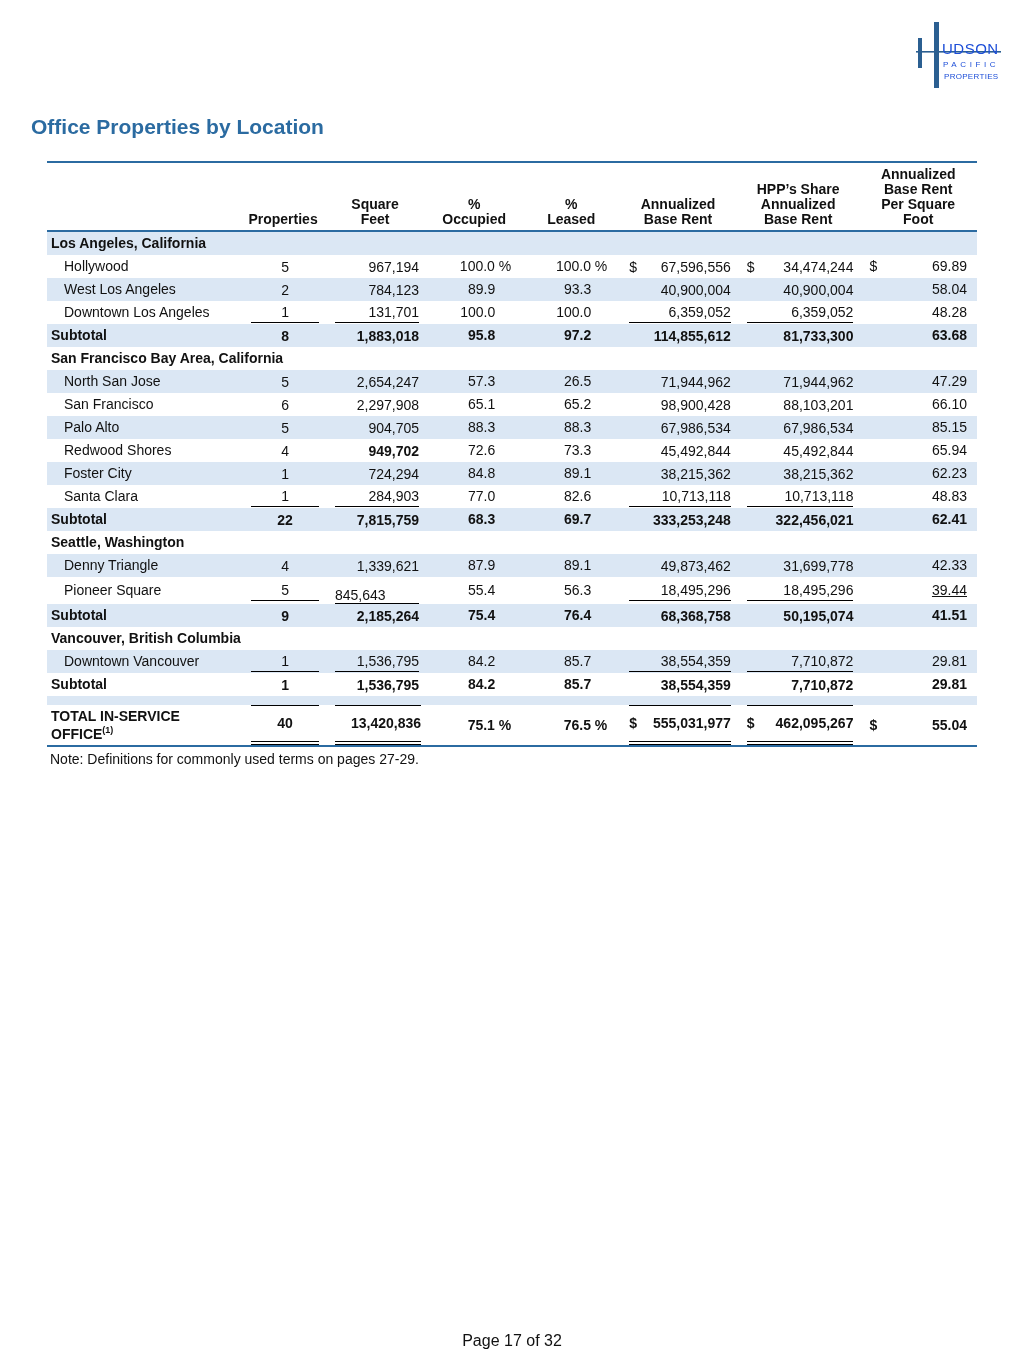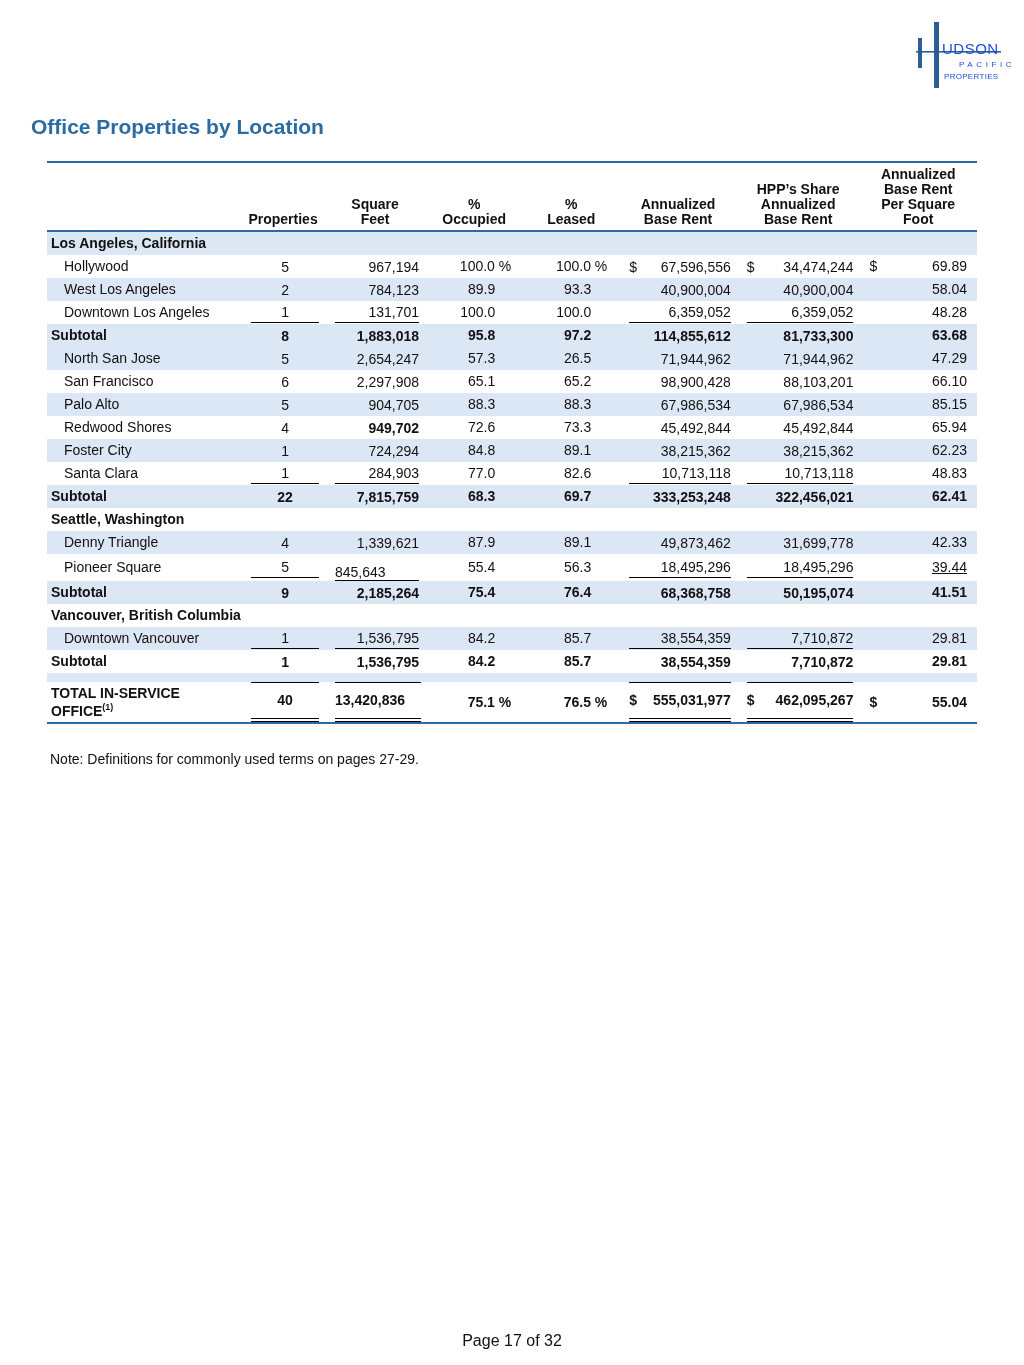--- a/index.html
+++ b/index.html
@@ -33,21 +33,21 @@
 </head>
 <body>
 
 <div class="logo">
   <svg width="90" height="70" viewBox="0 0 90 70">
     <rect x="4" y="18" width="4" height="30" fill="#2b5f91"></rect>
     <rect x="20" y="2" width="5" height="66" fill="#2b5f91"></rect>
     <rect x="2" y="31" width="85" height="1.6" fill="#2b5f91"></rect>
   </svg>
   <div class="h-text" style="left:28px;top:20px;font-size:15px;letter-spacing:0.5px;">UDSON</div>
-  <div class="h-text" style="left:45px;top:40px;font-size:8px;letter-spacing:3.6px;">PACIFIC</div>
+  <div class="h-text" style="left:29px;top:40px;font-size:8px;letter-spacing:3.6px;">PACIFIC</div>
   <div class="h-text" style="left:30px;top:52px;font-size:8px;letter-spacing:0.3px;">PROPERTIES</div>
 </div>
 
 <div class="title">Office Properties by Location</div>
 
 <div class="table-wrap">
 <table class="topline">
   <colgroup>
     <col style="width:190px">
         <col style="width:82px">
@@ -206,20 +206,23 @@
               <span>81,733,300</span>
             </div>
           </td>
           <td>
             <div class="cellin " style="margin: 0px 10px;">
               <span></span>
               <span>63.68</span>
             </div>
           </td>
         </tr>
+        <tr class="bold">
+          <td class="name" colspan="8">San Francisco Bay Area, California</td>
+        </tr>
         <tr class="shade">
           <td class="name indent">North San Jose</td>
           <td>
             <div class="c  " style="margin: 0px 6px 0px 10px; text-align: center; padding: 3px 0px 2px;">5</div>
           </td>
           <td>
             <div class=" " style="margin: 0px 6px 0px 10px; text-align: right; padding: 3px 0px 2px;">2,654,247</div>
           </td>
           <td class="r pad-r" style="padding-right: 28px;">57.3</td>
           <td class="r pad-r" style="padding-right: 28px;">26.5</td>
@@ -572,21 +575,21 @@
         </tr>
         <tr class="bold total bottomline">
           <td class="name" style="line-height: 14px; border-bottom: 2px solid rgb(43, 107, 161);">
             <div>TOTAL IN-SERVICE</div>
             <div><span>OFFICE</span><sup>(1)</sup></div>
           </td>
           <td style="border-bottom: 2px solid rgb(43, 107, 161);">
             <div class="c  ol dbl" style="margin: 0px 6px 0px 10px; text-align: center; padding: 10px 0px;">40</div>
           </td>
           <td style="border-bottom: 2px solid rgb(43, 107, 161);">
-            <div class=" ol dbl" style="margin: 0px 4px 0px 10px; padding: 10px 0px;">13,420,836</div>
+            <div class=" ol dbl" style="margin: 0px 4px 0px 10px; text-align: right; padding: 10px 0px;">13,420,836</div>
           </td>
           <td class="r pad-r" style="padding-right: 12px; border-bottom: 2px solid rgb(43, 107, 161);">75.1 %</td>
           <td class="r pad-r" style="padding-right: 12px; border-bottom: 2px solid rgb(43, 107, 161);">76.5 %</td>
           <td style="border-bottom: 2px solid rgb(43, 107, 161);">
             <div class="cellin  ol dbl" style="margin: 0px 6px 0px 10px; padding: 10px 0px;">
               <span>$</span>
               <span>555,031,977</span>
             </div>
           </td>
           <td style="border-bottom: 2px solid rgb(43, 107, 161);">

